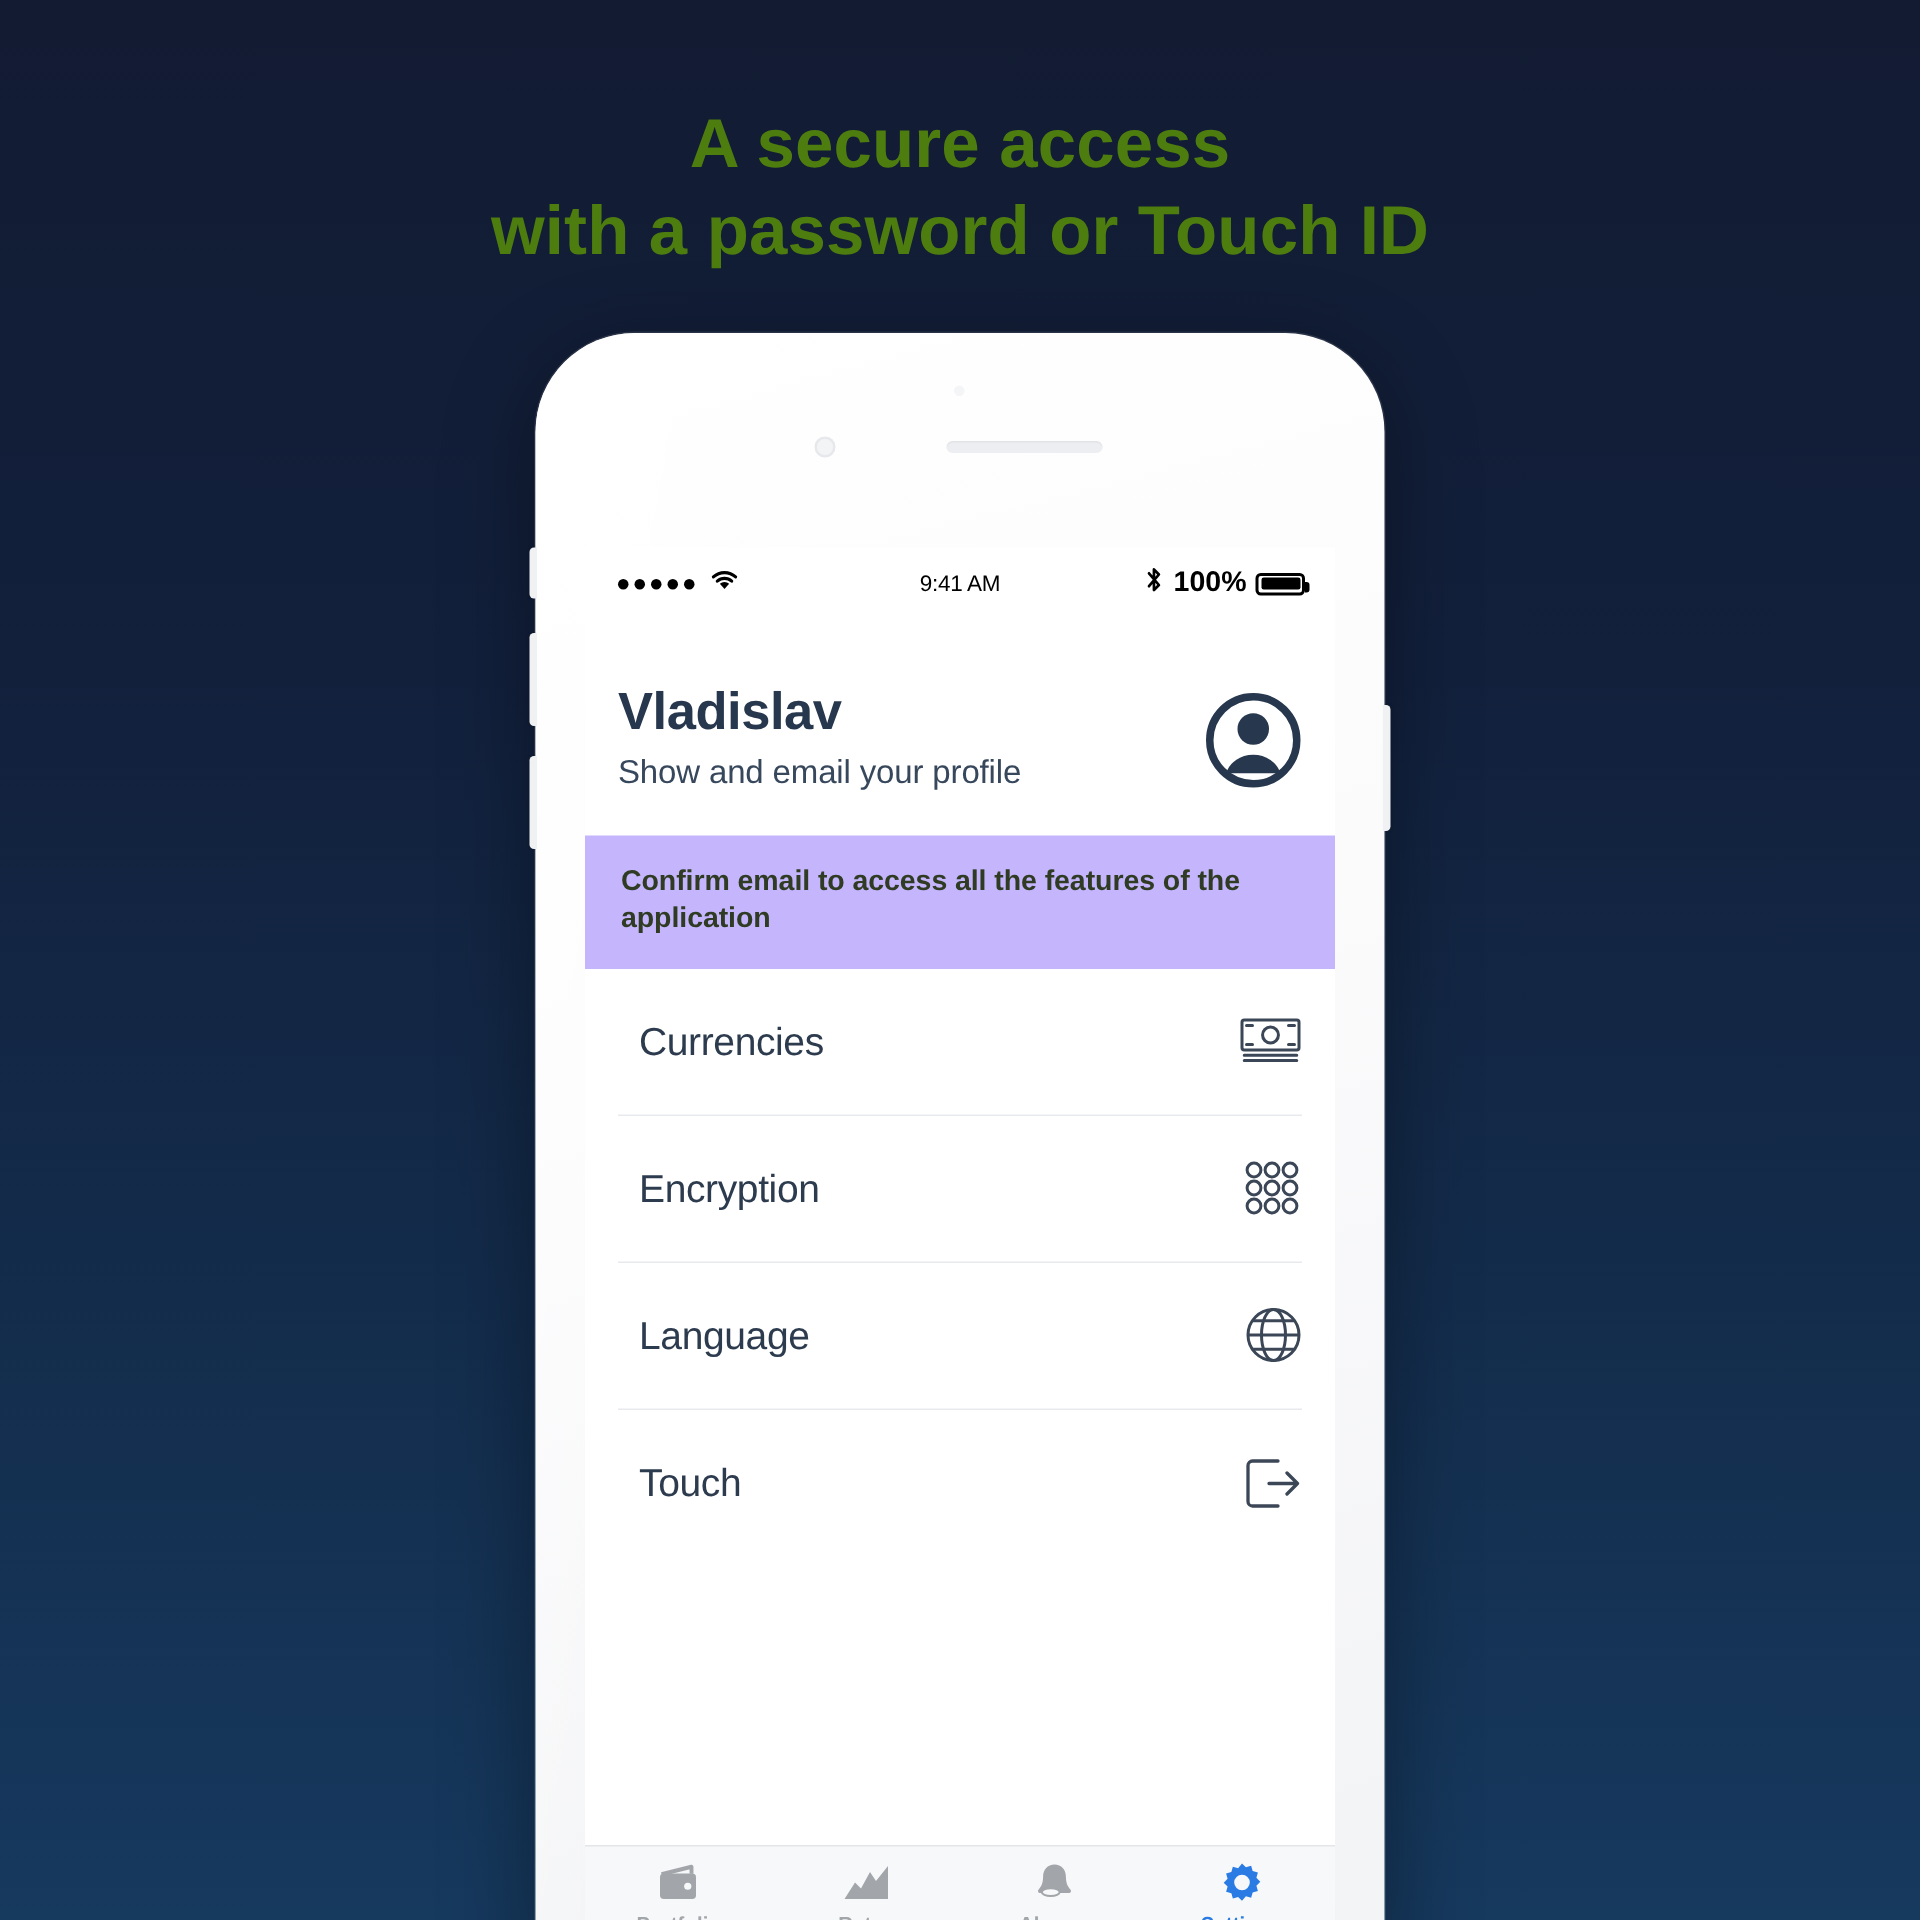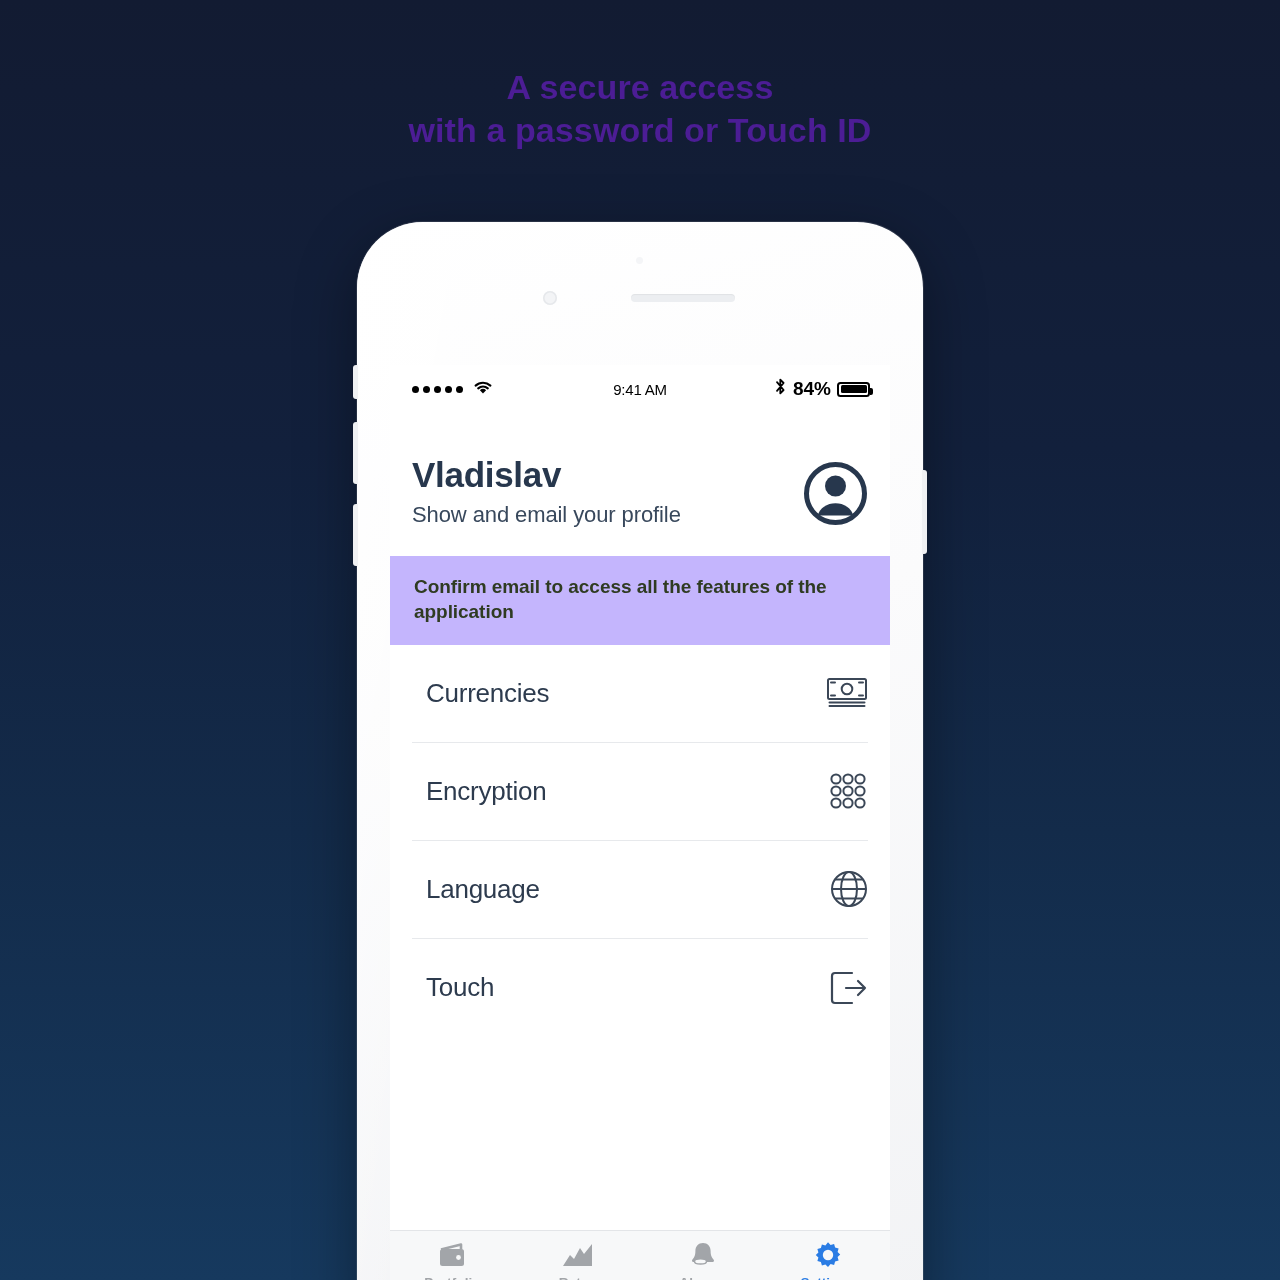--- a/index.html
+++ b/index.html
@@ -6,22 +6,22 @@
   html, body { width:1280px; height:1280px; overflow:hidden; }
   body {
     font-family:"Liberation Sans", sans-serif;
     background:linear-gradient(180deg,#121b32 0%,#12203c 35%,#132b4a 65%,#16395e 100%);
     position:relative;
   }
 
   
   .headline {
     position:absolute; top:66px; left:0; width:1280px;
-    text-align:center; color:#4c1d95;
-    font-size:34px; font-weight:bold; line-height:1.27;
+    text-align:center; color:#4d7c0f;
+    font-size:46px; font-weight:bold; line-height:1.27;
     letter-spacing:0.1px;
   }
 
   
   .phone {
     position:absolute; left:357px; top:222px;
     width:566px; height:1090px;
     background:linear-gradient(165deg,#ffffff 0%,#fbfbfc 40%,#f2f3f5 100%);
     border-radius:66px 66px 0 0;
     box-shadow:0 18px 60px rgba(0,0,0,.38), 0 0 0 1px rgba(255,255,255,.12);
@@ -166,21 +166,21 @@
           </svg>
         </span>
       </div>
       <div class="sb-center">9:41 AM</div>
       <div class="sb-right">
         <span>
           <svg width="13" height="19" viewBox="0 0 13 19">
             <path d="M3 5.2 9.6 13 6.3 16.4V2.6L9.6 6 3 13.8" stroke="#000" stroke-width="1.8" fill="none" stroke-linejoin="round" stroke-linecap="round"></path>
           </svg>
         </span>
-        <span>84%</span>
+        <span>100%</span>
         <span class="batt">
             <i></i>
           </span>
       </div>
     </div>
 
     <div class="profile">
       <div class="profile-text">
         <div class="profile-name">Vladislav</div>
         <div class="profile-sub">Show and email your profile</div>

